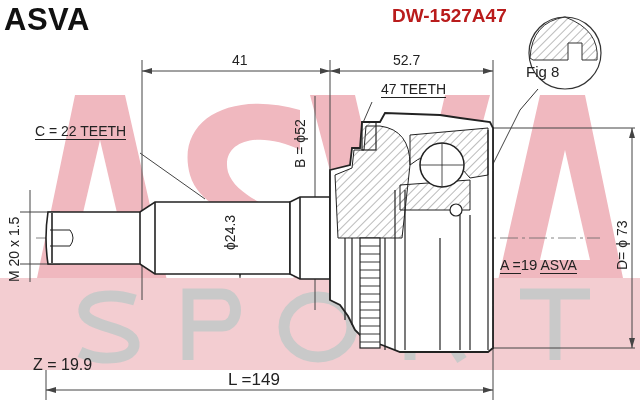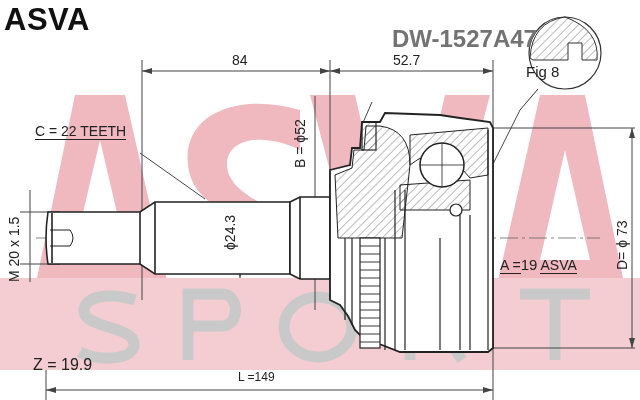--- a/index.html
+++ b/index.html
@@ -1,19 +1,19 @@
 <!DOCTYPE html>
 <html><head>
   <meta charset="utf-8">
   <style>
     html, body { margin: 0; padding: 0; }
     body { width: 640px; height: 400px; overflow: hidden; background: #ffffff; position: relative; font-family: "Liberation Sans", sans-serif; }
     .stage { position: absolute; left: 0; top: 0; width: 640px; height: 400px; }
     .brand { position: absolute; left: 4px; top: 2px; font-size: 31px; font-weight: bold; color: #111; letter-spacing: 0.5px; }
-    .partno { position: absolute; left: 392px; top: 5px; font-size: 24px; font-weight: bold; color: #737373; margin-top: 20px; }
+    .partno { position: absolute; left: 392px; top: 5px; font-size: 19px; font-weight: bold; color: #b91c1c; }
     .lbl { position: absolute; font-size: 14px; color: #222; white-space: nowrap; }
     .lbl.u { border-bottom: 1px solid #222; padding-bottom: 0; line-height: 15px; }
     .vlbl { position: absolute; font-size: 14px; color: #222; white-space: nowrap; transform: rotate(-90deg); transform-origin: left top; }
     svg { position: absolute; left: 0; top: 0; }
   </style>
 </head>
 <body>
 
 <div class="stage">
 
@@ -140,30 +140,31 @@
     <g>
       <circle cx="565" cy="53" r="36" fill="#fff" stroke="#333" stroke-width="1.2"></circle>
       <path d="M533,60 L568,60 L568,43 L582,43 L582,60 L597,60 Q600,30 565,17 Q532,22 530,58 Z" fill="url(#hatch)" stroke="#333" stroke-width="1"></path>
       <line x1="538" y1="89" x2="520" y2="110" stroke="#333" stroke-width="1"></line>
     </g>
   </svg>
 
   <div class="brand">ASVA</div>
   <div class="partno">DW-1527A47</div>
 
-  <div class="lbl" style="left:232px;top:52px;">84</div>
+  <div class="lbl" style="left:232px;top:52px;">41</div>
   <div class="lbl" style="left:393px;top:52px;">52.7</div>
+  <div class="lbl u" style="left:381px;top:82px;">47 TEETH</div>
   <div class="lbl u" style="left:35px;top:124px;">C = 22 TEETH</div>
   <div class="lbl" style="left:526px;top:63px;font-size:15px;">Fig 8</div>
 
   <div class="vlbl" style="left:292px;top:168px;">B = ϕ52</div>
   <div class="vlbl" style="left:222px;top:250px;">ϕ24.3</div>
   <div class="vlbl" style="left:6px;top:282px;">M 20 x 1.5</div>
   <div class="vlbl" style="left:614px;top:270px;">D= ϕ 73</div>
 
   <div class="lbl" style="left:500px;top:256px;">
     <span class="u" style="border-bottom:1px solid #222;">A =</span><span style="font-size:15px;">19</span>
     <span style="border-bottom:1px solid #222;">ASVA</span>
   </div>
 
   <div class="lbl" style="left:33px;top:356px;font-size:16px;">Z = 19.9</div>
-  <div class="lbl" style="left:238px;top:370px;font-size:12px;">L =149</div>
+  <div class="lbl" style="left:228px;top:370px;font-size:17px;">L =149</div>
 </div>
 
 </body></html>

